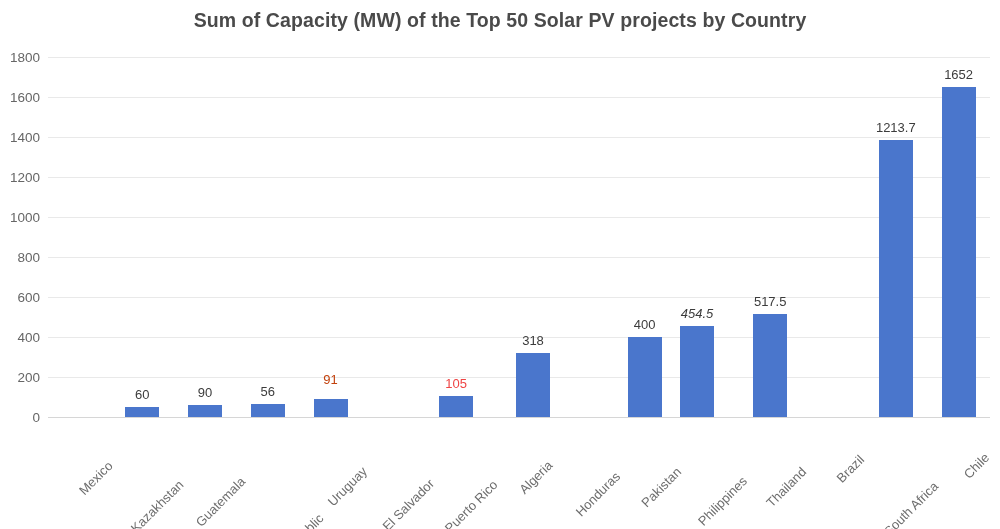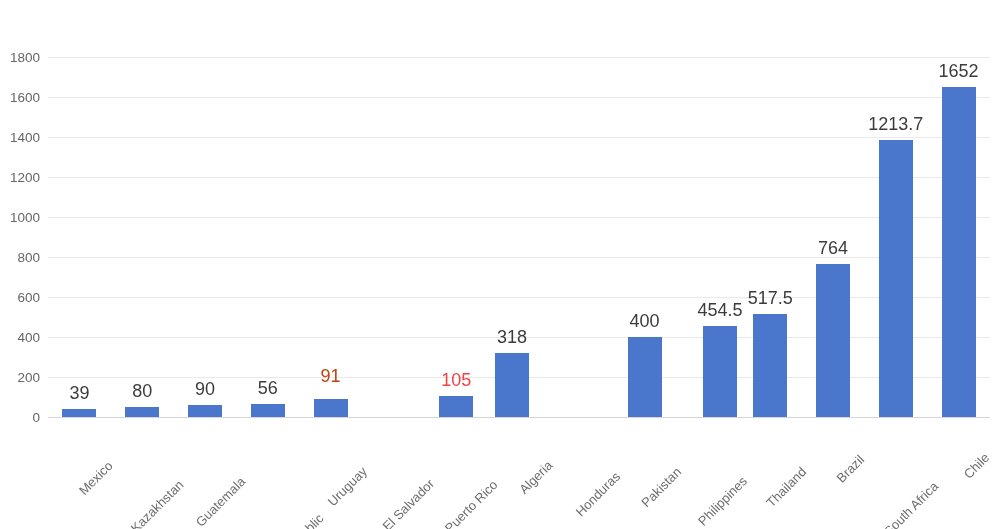--- a/index.html
+++ b/index.html
@@ -85,21 +85,21 @@
     position: absolute;
     bottom: 0;
     left: 0;
     width: 100%;
     background: #4a76cc;
   }
   .bar-value {
     position: absolute;
     left: 50%;
     transform: translateX(-50%);
-    font-size: 18px;
+    font-size: 13px;
     color: #3c3c3c;
     white-space: nowrap;
   }
 
   
   #x-axis {
     position: absolute;
     left: 48px;
     top: 419px;
     width: 942px;
@@ -118,20 +118,21 @@
   .x-tick-inner {
     display: block;
     transform: translateX(-100%) translateY(0);
   }
 </style>
 </head>
 <body>
 
 <div id="chart-root">
 
+  <div id="chart-title">Sum of Capacity (MW) of the Top 50 Solar PV projects by Country</div>
 
   <div id="y-axis">
       <div class="y-tick-label" style="top: 360px;">0</div>
       <div class="y-tick-label" style="top: 320px;">200</div>
       <div class="y-tick-label" style="top: 280px;">400</div>
       <div class="y-tick-label" style="top: 240px;">600</div>
       <div class="y-tick-label" style="top: 200px;">800</div>
       <div class="y-tick-label" style="top: 160px;">1000</div>
       <div class="y-tick-label" style="top: 120px;">1200</div>
       <div class="y-tick-label" style="top: 80px;">1400</div>
@@ -143,64 +144,56 @@
       <div class="gridline baseline" style="top: 360px;"></div>
       <div class="gridline" style="top: 320px;"></div>
       <div class="gridline" style="top: 280px;"></div>
       <div class="gridline" style="top: 240px;"></div>
       <div class="gridline" style="top: 200px;"></div>
       <div class="gridline" style="top: 160px;"></div>
       <div class="gridline" style="top: 120px;"></div>
       <div class="gridline" style="top: 80px;"></div>
       <div class="gridline" style="top: 40px;"></div>
       <div class="gridline" style="top: 0px;"></div>
-      <div class="bar-group" style="left: 14.4px; width: 34px;">
-        <div class="bar" title="Mexico: 39" style="height: 7.8px; background: rgb(74, 118, 204);"></div>
-        <div class="bar-value" style="bottom: 12.8px; color: rgb(60, 60, 60);">39</div>
-      </div>
       <div class="bar-group" style="left: 77.2px; width: 34px;">
         <div class="bar" title="Kazakhstan: 50" style="height: 10px; background: rgb(74, 118, 204);"></div>
-        <div class="bar-value" style="bottom: 15px; color: rgb(60, 60, 60);">80</div>
+        <div class="bar-value" style="bottom: 15px; color: rgb(60, 60, 60);">60</div>
       </div>
       <div class="bar-group" style="left: 140px; width: 34px;">
         <div class="bar" title="Guatemala: 58" style="height: 11.6px; background: rgb(74, 118, 204);"></div>
         <div class="bar-value" style="bottom: 16.6px; color: rgb(60, 60, 60);">90</div>
       </div>
       <div class="bar-group" style="left: 202.8px; width: 34px;">
         <div class="bar" title="Dominican Republic: 67" style="height: 13.4px; background: rgb(74, 118, 204);"></div>
         <div class="bar-value" style="bottom: 18.4px; color: rgb(60, 60, 60);">56</div>
       </div>
       <div class="bar-group" style="left: 265.6px; width: 34px;">
         <div class="bar" title="Uruguay: 91" style="height: 18.2px; background: rgb(74, 118, 204);"></div>
         <div class="bar-value" style="bottom: 30px; color: #c2410c;">91</div>
       </div>
       <div class="bar-group" style="left: 391.2px; width: 34px;">
         <div class="bar" title="Puerto Rico: 105" style="height: 21px; background: rgb(74, 118, 204);"></div>
         <div class="bar-value" style="bottom: 26px; color: #ef4444;">105</div>
       </div>
-      <div class="bar-group" style="left: 447px; width: 34px;">
+      <div class="bar-group" style="left: 468px; width: 34px;">
         <div class="bar" title="Algeria: 318" style="height: 63.6px; background: rgb(74, 118, 204);"></div>
         <div class="bar-value" style="bottom: 68.6px; color: rgb(60, 60, 60);">318</div>
       </div>
       <div class="bar-group" style="left: 579.6px; width: 34px;">
         <div class="bar" title="Pakistan: 400" style="height: 80px; background: rgb(74, 118, 204);"></div>
         <div class="bar-value" style="bottom: 85px; color: rgb(60, 60, 60);">400</div>
       </div>
-      <div class="bar-group" style="left: 655px; width: 34px;">
+      <div class="bar-group" style="left: 632px; width: 34px; font-style: italic;">
         <div class="bar" title="Philippines: 454.5" style="height: 90.9px; background: rgb(74, 118, 204);"></div>
         <div class="bar-value" style="bottom: 95.9px; color: rgb(60, 60, 60);">454.5</div>
       </div>
       <div class="bar-group" style="left: 705.2px; width: 34px;">
         <div class="bar" title="Thailand: 517.5" style="height: 103.5px; background: rgb(74, 118, 204);"></div>
         <div class="bar-value" style="bottom: 108.5px; color: rgb(60, 60, 60);">517.5</div>
       </div>
-      <div class="bar-group" style="left: 768px; width: 34px;">
-        <div class="bar" title="Brazil: 764" style="height: 152.8px; background: rgb(74, 118, 204);"></div>
-        <div class="bar-value" style="bottom: 157.8px; color: rgb(60, 60, 60);">764</div>
-      </div>
       <div class="bar-group" style="left: 830.8px; width: 34px;">
         <div class="bar" title="South Africa: 1384.5" style="height: 276.9px; background: rgb(74, 118, 204);"></div>
         <div class="bar-value" style="bottom: 281.9px; color: rgb(60, 60, 60);">1213.7</div>
       </div>
       <div class="bar-group" style="left: 893.6px; width: 34px;">
         <div class="bar" title="Chile: 1652" style="height: 330.4px; background: rgb(74, 118, 204);"></div>
         <div class="bar-value" style="bottom: 335.4px; color: rgb(60, 60, 60);">1652</div>
       </div>
     </div>
 

